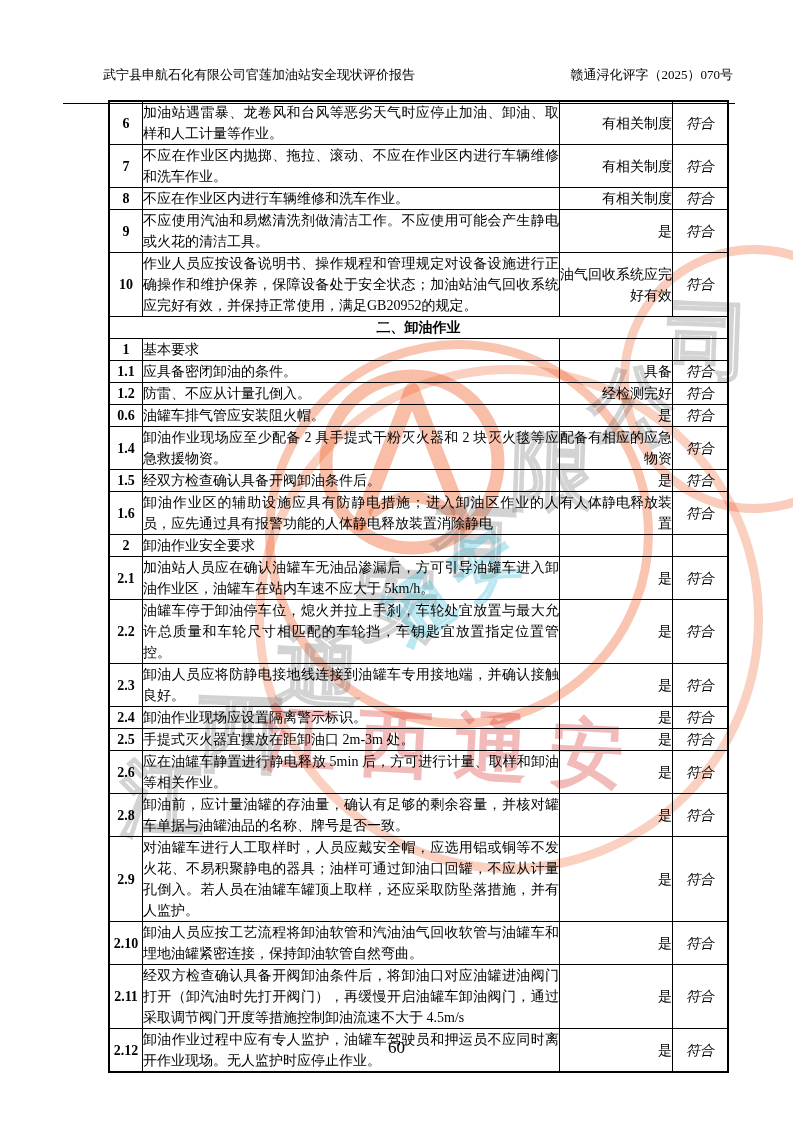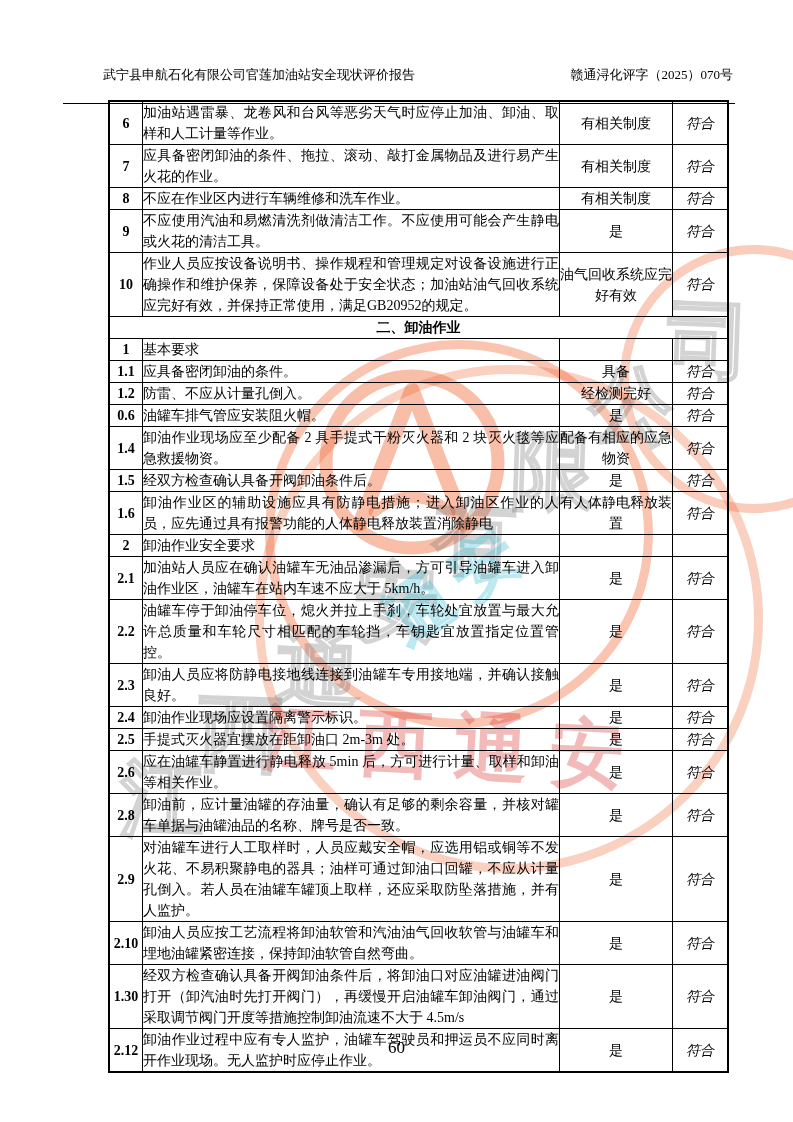--- a/index.html
+++ b/index.html
@@ -34,21 +34,21 @@
     border:1px solid #000;
     font-size:14px;
     line-height:21px;
     vertical-align:middle;
     padding:0;
     overflow:hidden;
     background:transparent;
   }
   td.num{width:32px;text-align:center;font-weight:bold;font-size:13.5px;}
   td.content{width:416px;text-align:justify;padding:0 2px;}
-  td.status{width:112px;text-align:center;padding:0 2px;}
+  td.status{width:112px;text-align:right;padding:0 2px;}
   td.result{width:54px;text-align:center;font-style:italic;}
   td.section{
     text-align:center;font-weight:bold;font-size:15px;line-height:22px;
   }
   
   .footer{
     position:absolute;left:0;top:1038px;width:100%;
     text-align:center;font-size:17px;
   }
   
@@ -115,21 +115,21 @@
     <table class="checklist">
       <tbody id="checklist-body">
           <tr>
             <td class="num">6</td>
             <td class="content">加油站遇雷暴、龙卷风和台风等恶劣天气时应停止加油、卸油、取样和人工计量等作业。</td>
             <td class="status">有相关制度</td>
             <td class="result">符合</td>
           </tr>
           <tr>
             <td class="num">7</td>
-            <td class="content">应具备密闭卸油的条件、拖拉、滚动、敲打金属物品及进行易产生火花的作业。</td>
+            <td class="content">不应在作业区内抛掷、拖拉、滚动、不应在作业区内进行车辆维修和洗车作业。</td>
             <td class="status">有相关制度</td>
             <td class="result">符合</td>
           </tr>
           <tr>
             <td class="num">8</td>
             <td class="content">不应在作业区内进行车辆维修和洗车作业。</td>
             <td class="status">有相关制度</td>
             <td class="result">符合</td>
           </tr>
           <tr>
@@ -243,21 +243,21 @@
             <td class="status">是</td>
             <td class="result">符合</td>
           </tr>
           <tr>
             <td class="num">2.10</td>
             <td class="content">卸油人员应按工艺流程将卸油软管和汽油油气回收软管与油罐车和埋地油罐紧密连接，保持卸油软管自然弯曲。</td>
             <td class="status">是</td>
             <td class="result">符合</td>
           </tr>
           <tr>
-            <td class="num">1.30</td>
+            <td class="num">2.11</td>
             <td class="content">经双方检查确认具备开阀卸油条件后，将卸油口对应油罐进油阀门打开（卸汽油时先打开阀门），再缓慢开启油罐车卸油阀门，通过采取调节阀门开度等措施控制卸油流速不大于 4.5m/s</td>
             <td class="status">是</td>
             <td class="result">符合</td>
           </tr>
           <tr>
             <td class="num">2.12</td>
             <td class="content">卸油作业过程中应有专人监护，油罐车驾驶员和押运员不应同时离开作业现场。无人监护时应停止作业。</td>
             <td class="status">是</td>
             <td class="result">符合</td>
           </tr>

